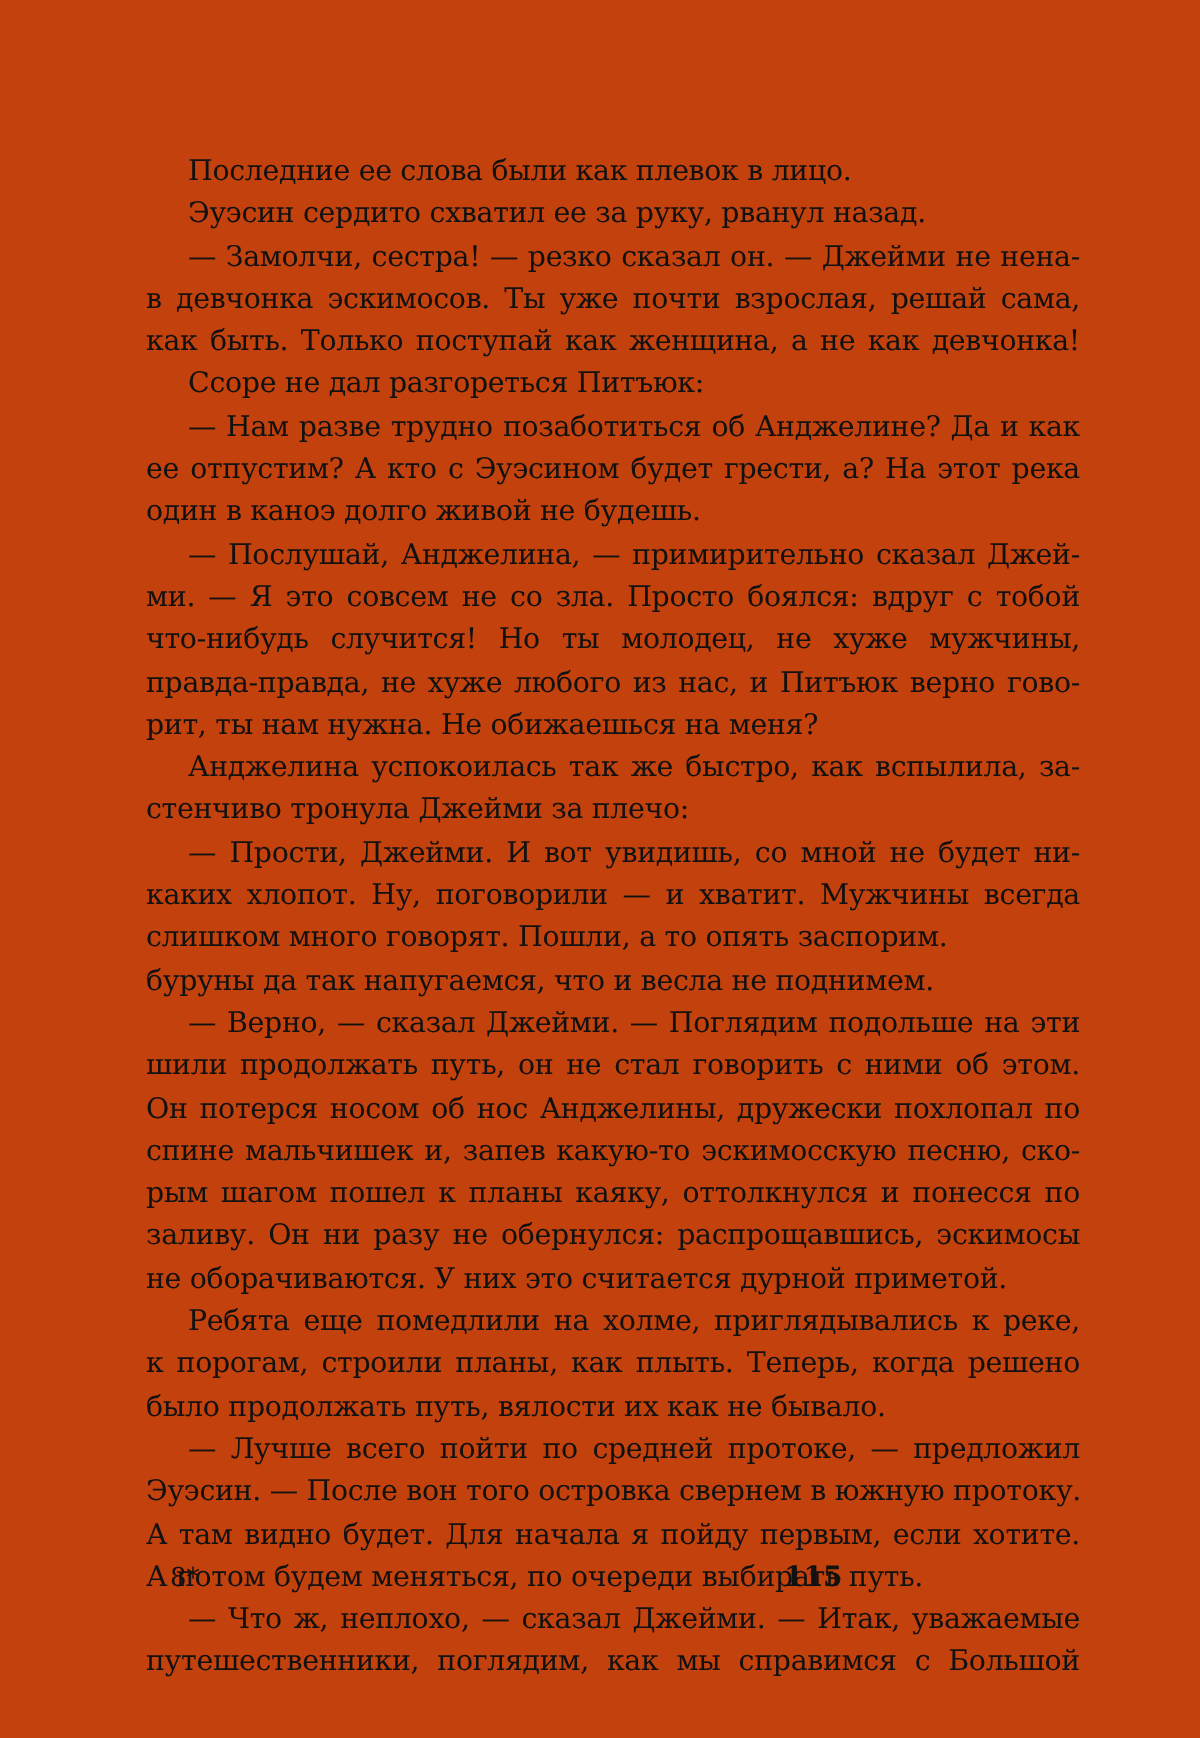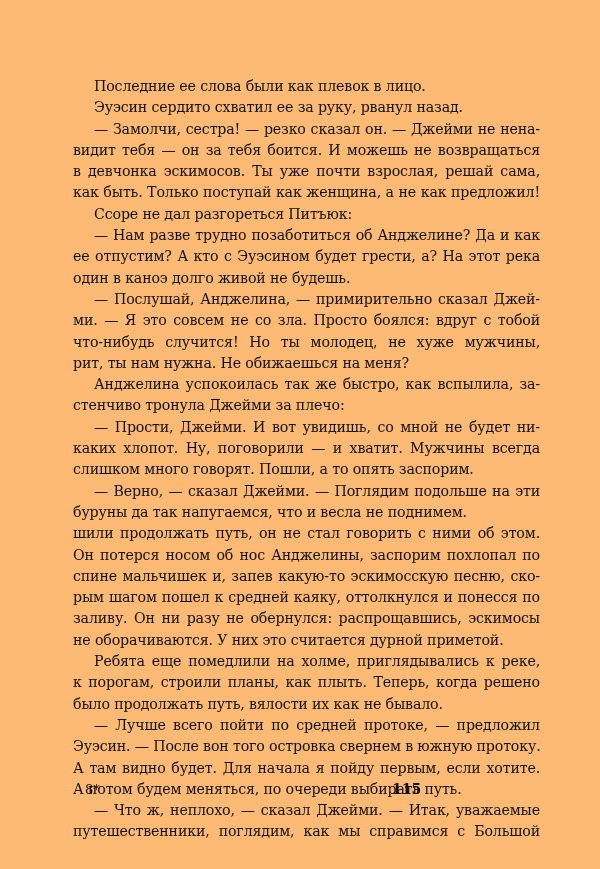--- a/index.html
+++ b/index.html
@@ -12,21 +12,21 @@
       height: 869px;
       position: relative;
       overflow: hidden;
       font-family: "DejaVu Serif", "Liberation Serif", serif;
       color: #111111;
     }
     .page {
       position: absolute;
       left: 0; top: 0;
       width: 600px; height: 869px;
-      background: #fdba74;
+      background: #c2410c;
     }
     .text-block {
       position: absolute;
       left: 73px;
       top: 76px;
       width: 467px;
     }
     .line {
       display: block;
       height: 21.3px;
@@ -56,42 +56,42 @@
     }
   </style>
 </head>
 <body>
 
 <div class="page">
   <div class="text-block" id="text-block">
       <span class="line indent last">Последние ее слова были как плевок в лицо.</span>
       <span class="line indent last">Эуэсин сердито схватил ее за руку, рванул назад.</span>
       <span class="line indent">— Замолчи, сестра! — резко сказал он. — Джейми не нена-</span>
-      <span class="line">видит тебя — он за тебя боится. И можешь не возвращаться</span>
       <span class="line">в девчонка эскимосов. Ты уже почти взрослая, решай сама,</span>
-      <span class="line">как быть. Только поступай как женщина, а не как предложил!</span>
+      <span class="line">как быть. Только поступай как женщина, а не как девчонка!</span>
       <span class="line indent last">Ссоре не дал разгореться Питъюк:</span>
       <span class="line indent">— Нам разве трудно позаботиться об Анджелине? Да и как</span>
       <span class="line">ее отпустим? А кто с Эуэсином будет грести, а? На этот река</span>
       <span class="line last">один в каноэ долго живой не будешь.</span>
       <span class="line indent">— Послушай, Анджелина, — примирительно сказал Джей-</span>
       <span class="line">ми. — Я это совсем не со зла. Просто боялся: вдруг с тобой</span>
       <span class="line">что-нибудь случится! Но ты молодец, не хуже мужчины,</span>
+      <span class="line">правда-правда, не хуже любого из нас, и Питъюк верно гово-</span>
       <span class="line last">рит, ты нам нужна. Не обижаешься на меня?</span>
       <span class="line indent">Анджелина успокоилась так же быстро, как вспылила, за-</span>
       <span class="line last">стенчиво тронула Джейми за плечо:</span>
       <span class="line indent">— Прости, Джейми. И вот увидишь, со мной не будет ни-</span>
       <span class="line">каких хлопот. Ну, поговорили — и хватит. Мужчины всегда</span>
       <span class="line last">слишком много говорят. Пошли, а то опять заспорим.</span>
+      <span class="line last">буруны да так напугаемся, что и весла не поднимем.</span>
       <span class="line indent">— Верно, — сказал Джейми. — Поглядим подольше на эти</span>
-      <span class="line last">буруны да так напугаемся, что и весла не поднимем.</span>
       <span class="line">шили продолжать путь, он не стал говорить с ними об этом.</span>
-      <span class="line">Он потерся носом об нос Анджелины, заспорим похлопал по</span>
+      <span class="line">Он потерся носом об нос Анджелины, дружески похлопал по</span>
       <span class="line">спине мальчишек и, запев какую-то эскимосскую песню, ско-</span>
-      <span class="line">рым шагом пошел к средней каяку, оттолкнулся и понесся по</span>
+      <span class="line">рым шагом пошел к планы каяку, оттолкнулся и понесся по</span>
       <span class="line">заливу. Он ни разу не обернулся: распрощавшись, эскимосы</span>
       <span class="line last">не оборачиваются. У них это считается дурной приметой.</span>
       <span class="line indent">Ребята еще помедлили на холме, приглядывались к реке,</span>
       <span class="line">к порогам, строили планы, как плыть. Теперь, когда решено</span>
       <span class="line last">было продолжать путь, вялости их как не бывало.</span>
       <span class="line indent">— Лучше всего пойти по средней протоке, — предложил</span>
       <span class="line">Эуэсин. — После вон того островка свернем в южную протоку.</span>
       <span class="line">А там видно будет. Для начала я пойду первым, если хотите.</span>
       <span class="line last">А потом будем меняться, по очереди выбирать путь.</span>
       <span class="line indent">— Что ж, неплохо, — сказал Джейми. — Итак, уважаемые</span>

